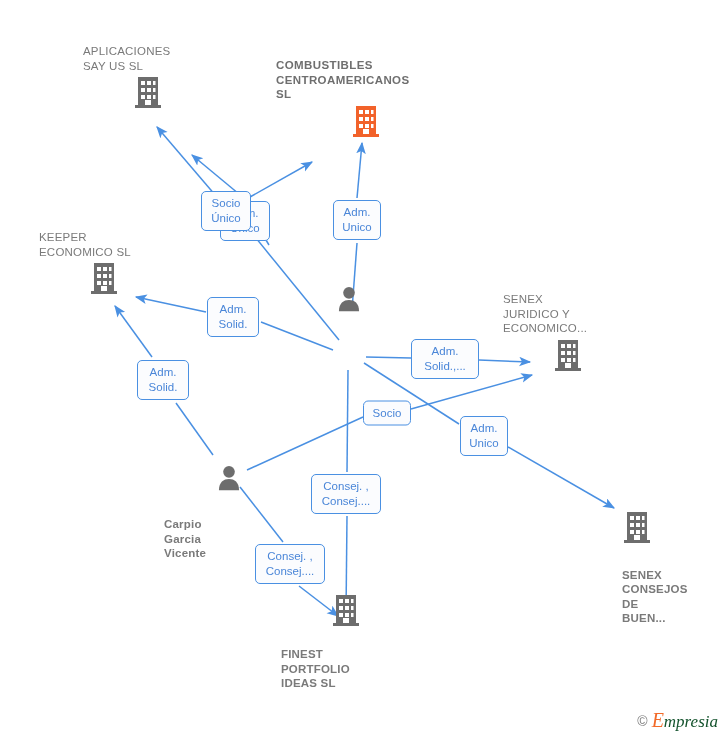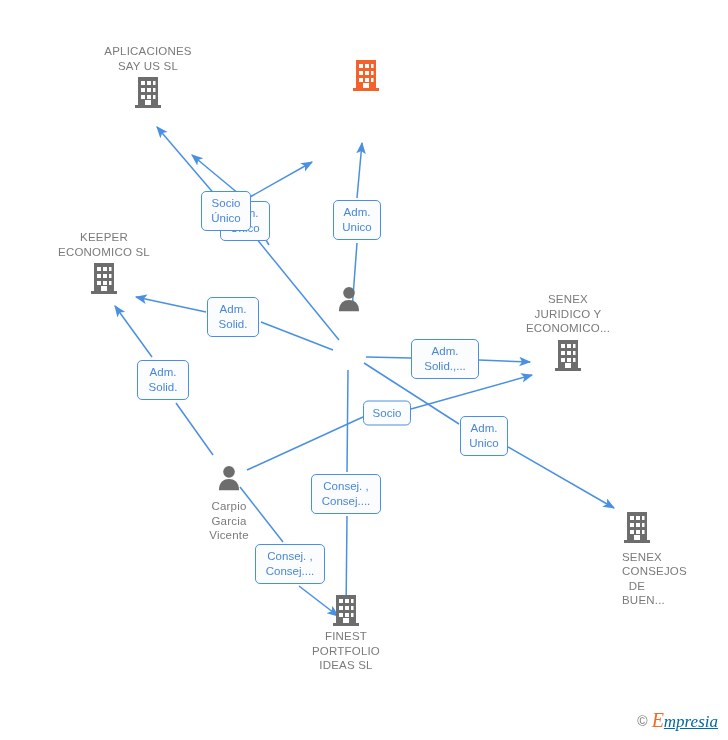--- a/index.html
+++ b/index.html
@@ -19,37 +19,36 @@
     position:absolute;left:0;top:0;
     width:728px;height:740px;
     pointer-events:none;
   }
 
   
   .node{
     position:absolute;
     width:130px;
     margin-left:-65px;          
-    text-align:center;
     color:#7a7a7a;
     font-size:11.5px;
     line-height:14.5px;
     letter-spacing:.2px;
   }
   .node .icon{
     display:block;
     margin:0 auto;
     width:30px;height:34px;
   }
   .node .label{
     display:block;
     white-space:pre-line;
   }
   .node.labels-above .label{margin-bottom:2px;}
-  .node.labels-below .label{margin-top:2px;}
+  .node.labels-below .label{margin-top:20px;font-weight:bold;}
   .node.main .label{color:#6f6f6f;font-weight:bold;letter-spacing:.4px;}
 
   
   .chip{
     position:absolute;
     box-sizing:border-box;
     background:#fbfcfe;
     border:1.4px solid #4a90e2;
     border-radius:5px;
     color:#4a86d8;
@@ -69,21 +68,21 @@
     font-size:17px;
     color:#5a7a96;
     font-family:"Liberation Serif","DejaVu Serif",serif;
     font-style:italic;
   }
   #watermark .c{
     font-size:14px;font-style:normal;color:#7d7d7d;
     font-family:"Liberation Sans",sans-serif;
   }
   #watermark .e{color:#f26a29;font-size:20px;}
-  #watermark .rest{color:#0369a1;text-decoration:underline;}
+  #watermark .rest{color:#14532d;}
 </style>
 </head>
 <body>
 
 <div id="graph">
 
   <svg id="edges" viewBox="0 0 728 740" xmlns="http://www.w3.org/2000/svg">
     <defs>
       <marker id="ah" markerWidth="9" markerHeight="9" refX="7.2" refY="3.2" orient="auto" markerUnits="strokeWidth">
         <path d="M0,0 L8,3.2 L0,6.4 L1.9,3.2 z" fill="#4a90e2"></path>
@@ -171,20 +170,23 @@
           <rect x="8" y="20" width="4" height="4"></rect>
             <rect x="14" y="20" width="4" height="4"></rect>
             <rect x="20" y="20" width="2.5" height="4"></rect>
           <rect x="12" y="25" width="6" height="5"></rect>
         </g>
       </svg>
     </span>
   </div>
 
   <div class="node labels-above main" style="left:366px;top:58px;width:180px;margin-left:-90px;z-index:8">
+    <span class="label">COMBUSTIBLES
+CENTROAMERICANOS
+SL</span>
     <span class="icon">
       <svg viewBox="0 0 30 34" width="30" height="34" xmlns="http://www.w3.org/2000/svg">
         <rect x="5" y="2" width="20" height="28" fill="#f2622a"></rect>
         <rect x="2" y="30" width="26" height="3" fill="#f2622a"></rect>
         <g fill="#ffffff">
           <rect x="8" y="6" width="4" height="4"></rect>
             <rect x="14" y="6" width="4" height="4"></rect>
             <rect x="20" y="6" width="2.5" height="4"></rect>
           <rect x="8" y="13" width="4" height="4"></rect>
             <rect x="14" y="13" width="4" height="4"></rect>

